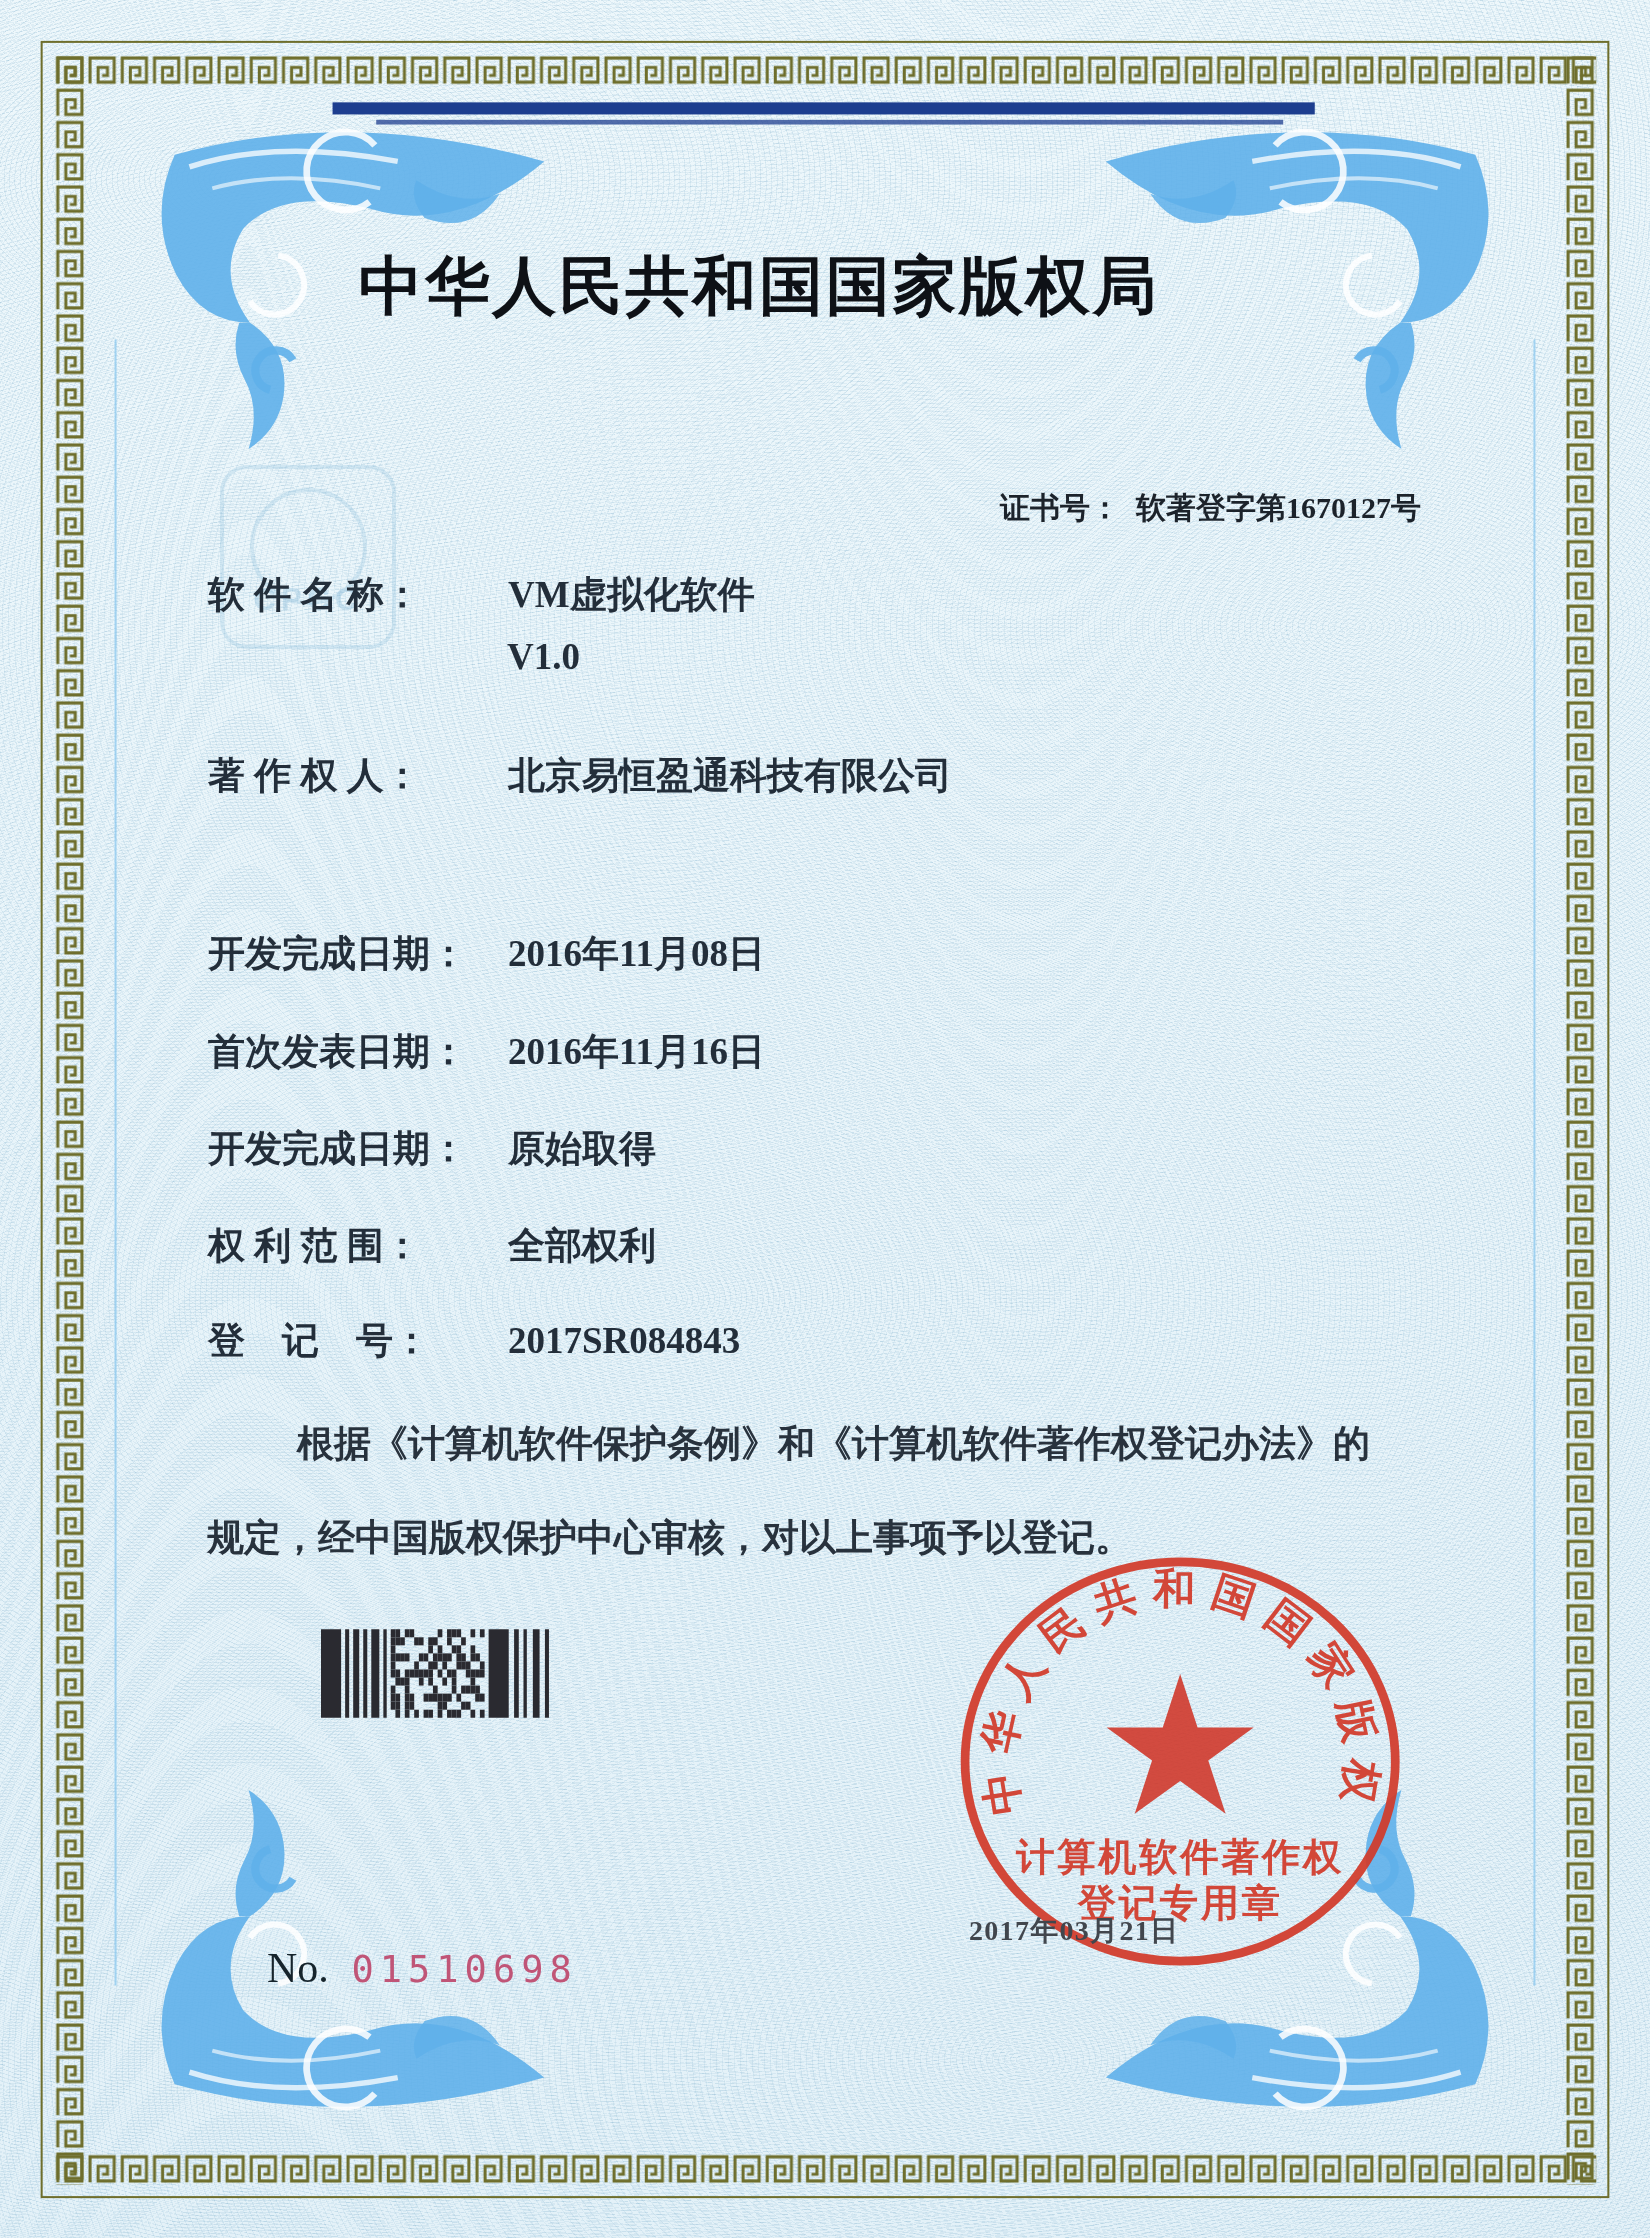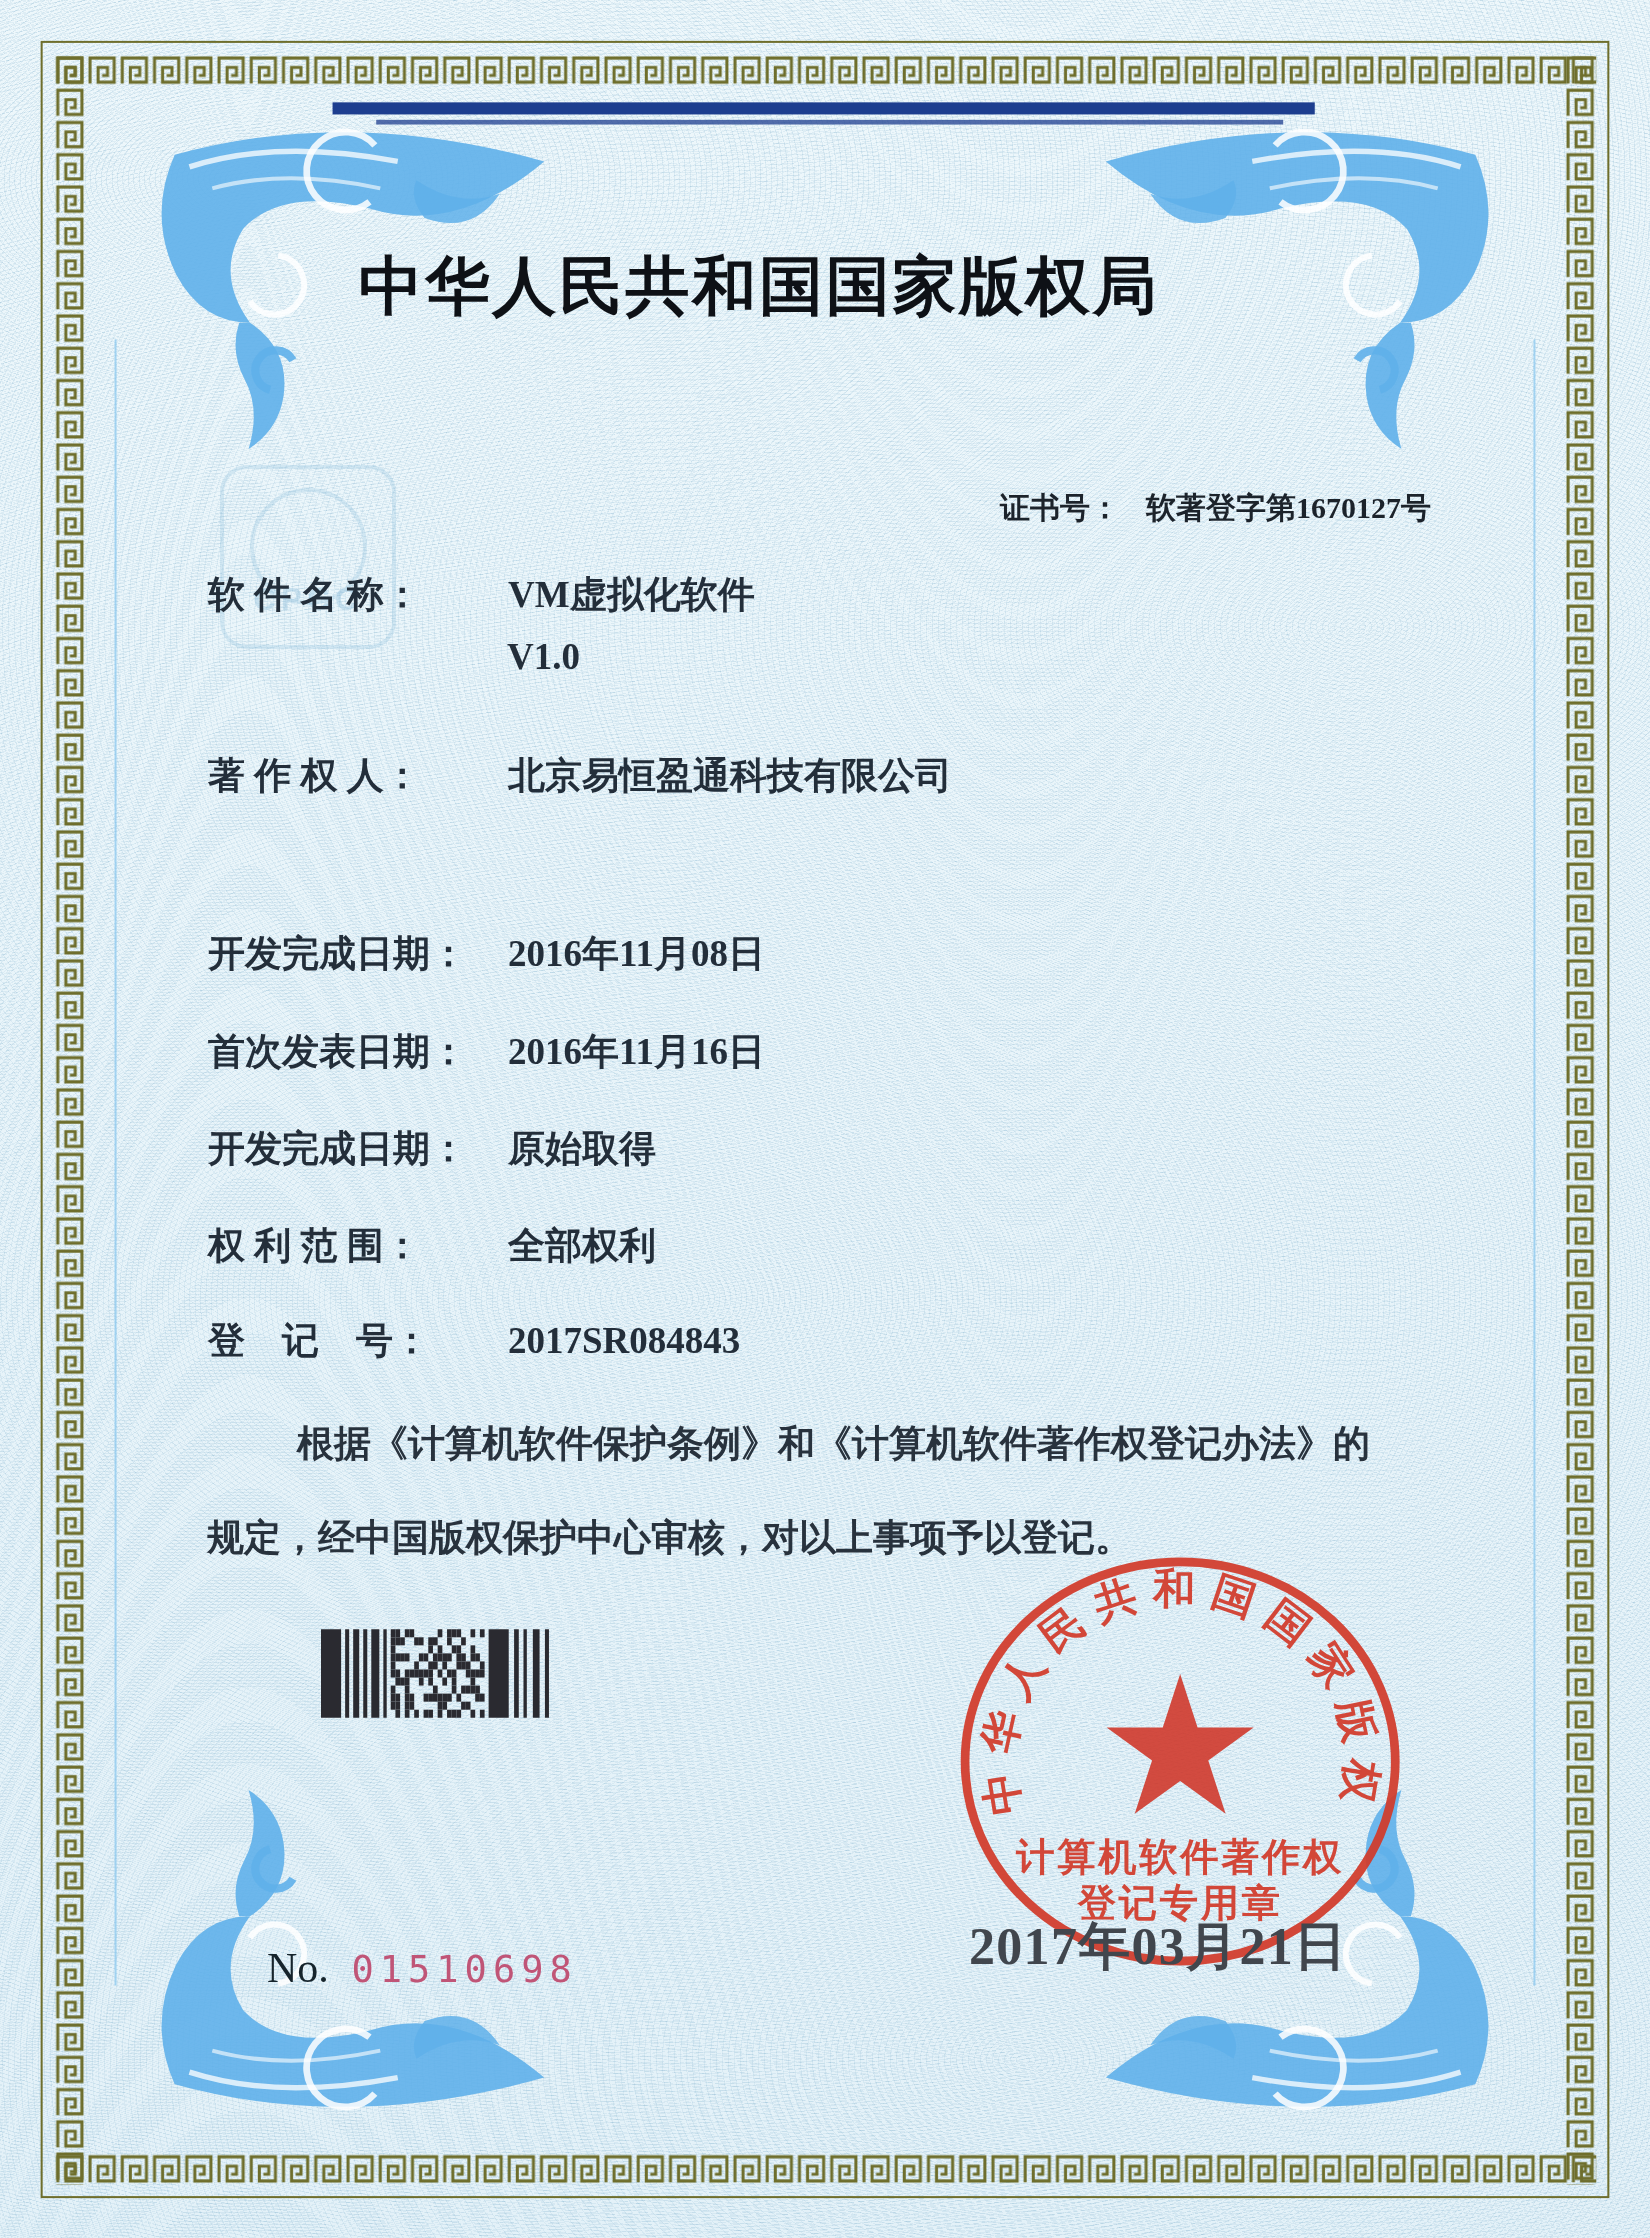--- a/index.html
+++ b/index.html
@@ -16,31 +16,31 @@
   .decor{position:absolute;left:0;top:0;z-index:2;}
   .wm{position:absolute;left:220px;top:465px;z-index:1;opacity:.55;}
   .wm-box{width:168px;height:176px;border:4.7px solid rgba(140,190,220,.5);border-radius:27px;position:relative;}
   .wm-circle{position:absolute;left:25.5px;top:19px;width:109px;height:109px;border:4px solid rgba(140,190,220,.5);border-radius:50%;}
   .wm-text{position:absolute;left:0;right:0;bottom:27px;text-align:center;font-size:31px;font-weight:bold;
     color:rgba(135,185,215,.65);letter-spacing:5.4px;font-family:"Liberation Sans",sans-serif;}
   .center-band{position:absolute;left:94px;width:1330px;text-align:center;z-index:3;color:#0e1116;}
   .authority{top:243px;font-size:64px;font-weight:bold;letter-spacing:2.7px;}
   .cert-title{top:359px;font-size:79px;font-weight:bold;letter-spacing:0.7px;}
   .cert-no{position:absolute;left:1000px;top:488px;z-index:3;font-size:30px;font-weight:bold;color:#1c232b;}
-  .cert-no .val{margin-left:26px;}
+  .cert-no .val{margin-left:16px;}
   .frow{position:absolute;left:208px;z-index:3;font-size:37px;font-weight:600;color:#232e3a;white-space:nowrap;}
   .flabel{display:inline-block;min-width:300px;}
   .fvalue2{position:absolute;left:507px;z-index:3;font-size:37px;font-weight:600;color:#232e3a;}
   .statement{position:absolute;z-index:3;font-size:37px;font-weight:600;color:#28323d;white-space:nowrap;}
   .stmt1{left:297px;top:1419px;}
   .stmt2{left:207px;top:1513px;}
   .barcode{position:absolute;left:321px;top:1629px;z-index:3;}
   .seal{position:absolute;left:957px;top:1555px;z-index:5;opacity:.93;}
   .seal text{font-family:"Liberation Serif","DejaVu Serif",serif;}
-  .issue-date{position:absolute;left:969px;top:1912px;z-index:6;font-size:52px;font-weight:700;
+  .issue-date{position:absolute;left:969px;top:1912px;z-index:6;font-size:28px;font-weight:700;
     color:#41464d;letter-spacing:1.3px;}
   .serial{position:absolute;left:267px;top:1944px;z-index:3;white-space:nowrap;}
   .serial .no-label{font-size:42px;color:#16242c;}
   .serial .digits{font-family:"DejaVu Sans Mono","Liberation Mono",monospace;font-size:37px;color:#c05577;
     letter-spacing:6px;margin-left:20px;text-align:center;}
 </style>
 </head>
 <body>
 
 <div class="page">

